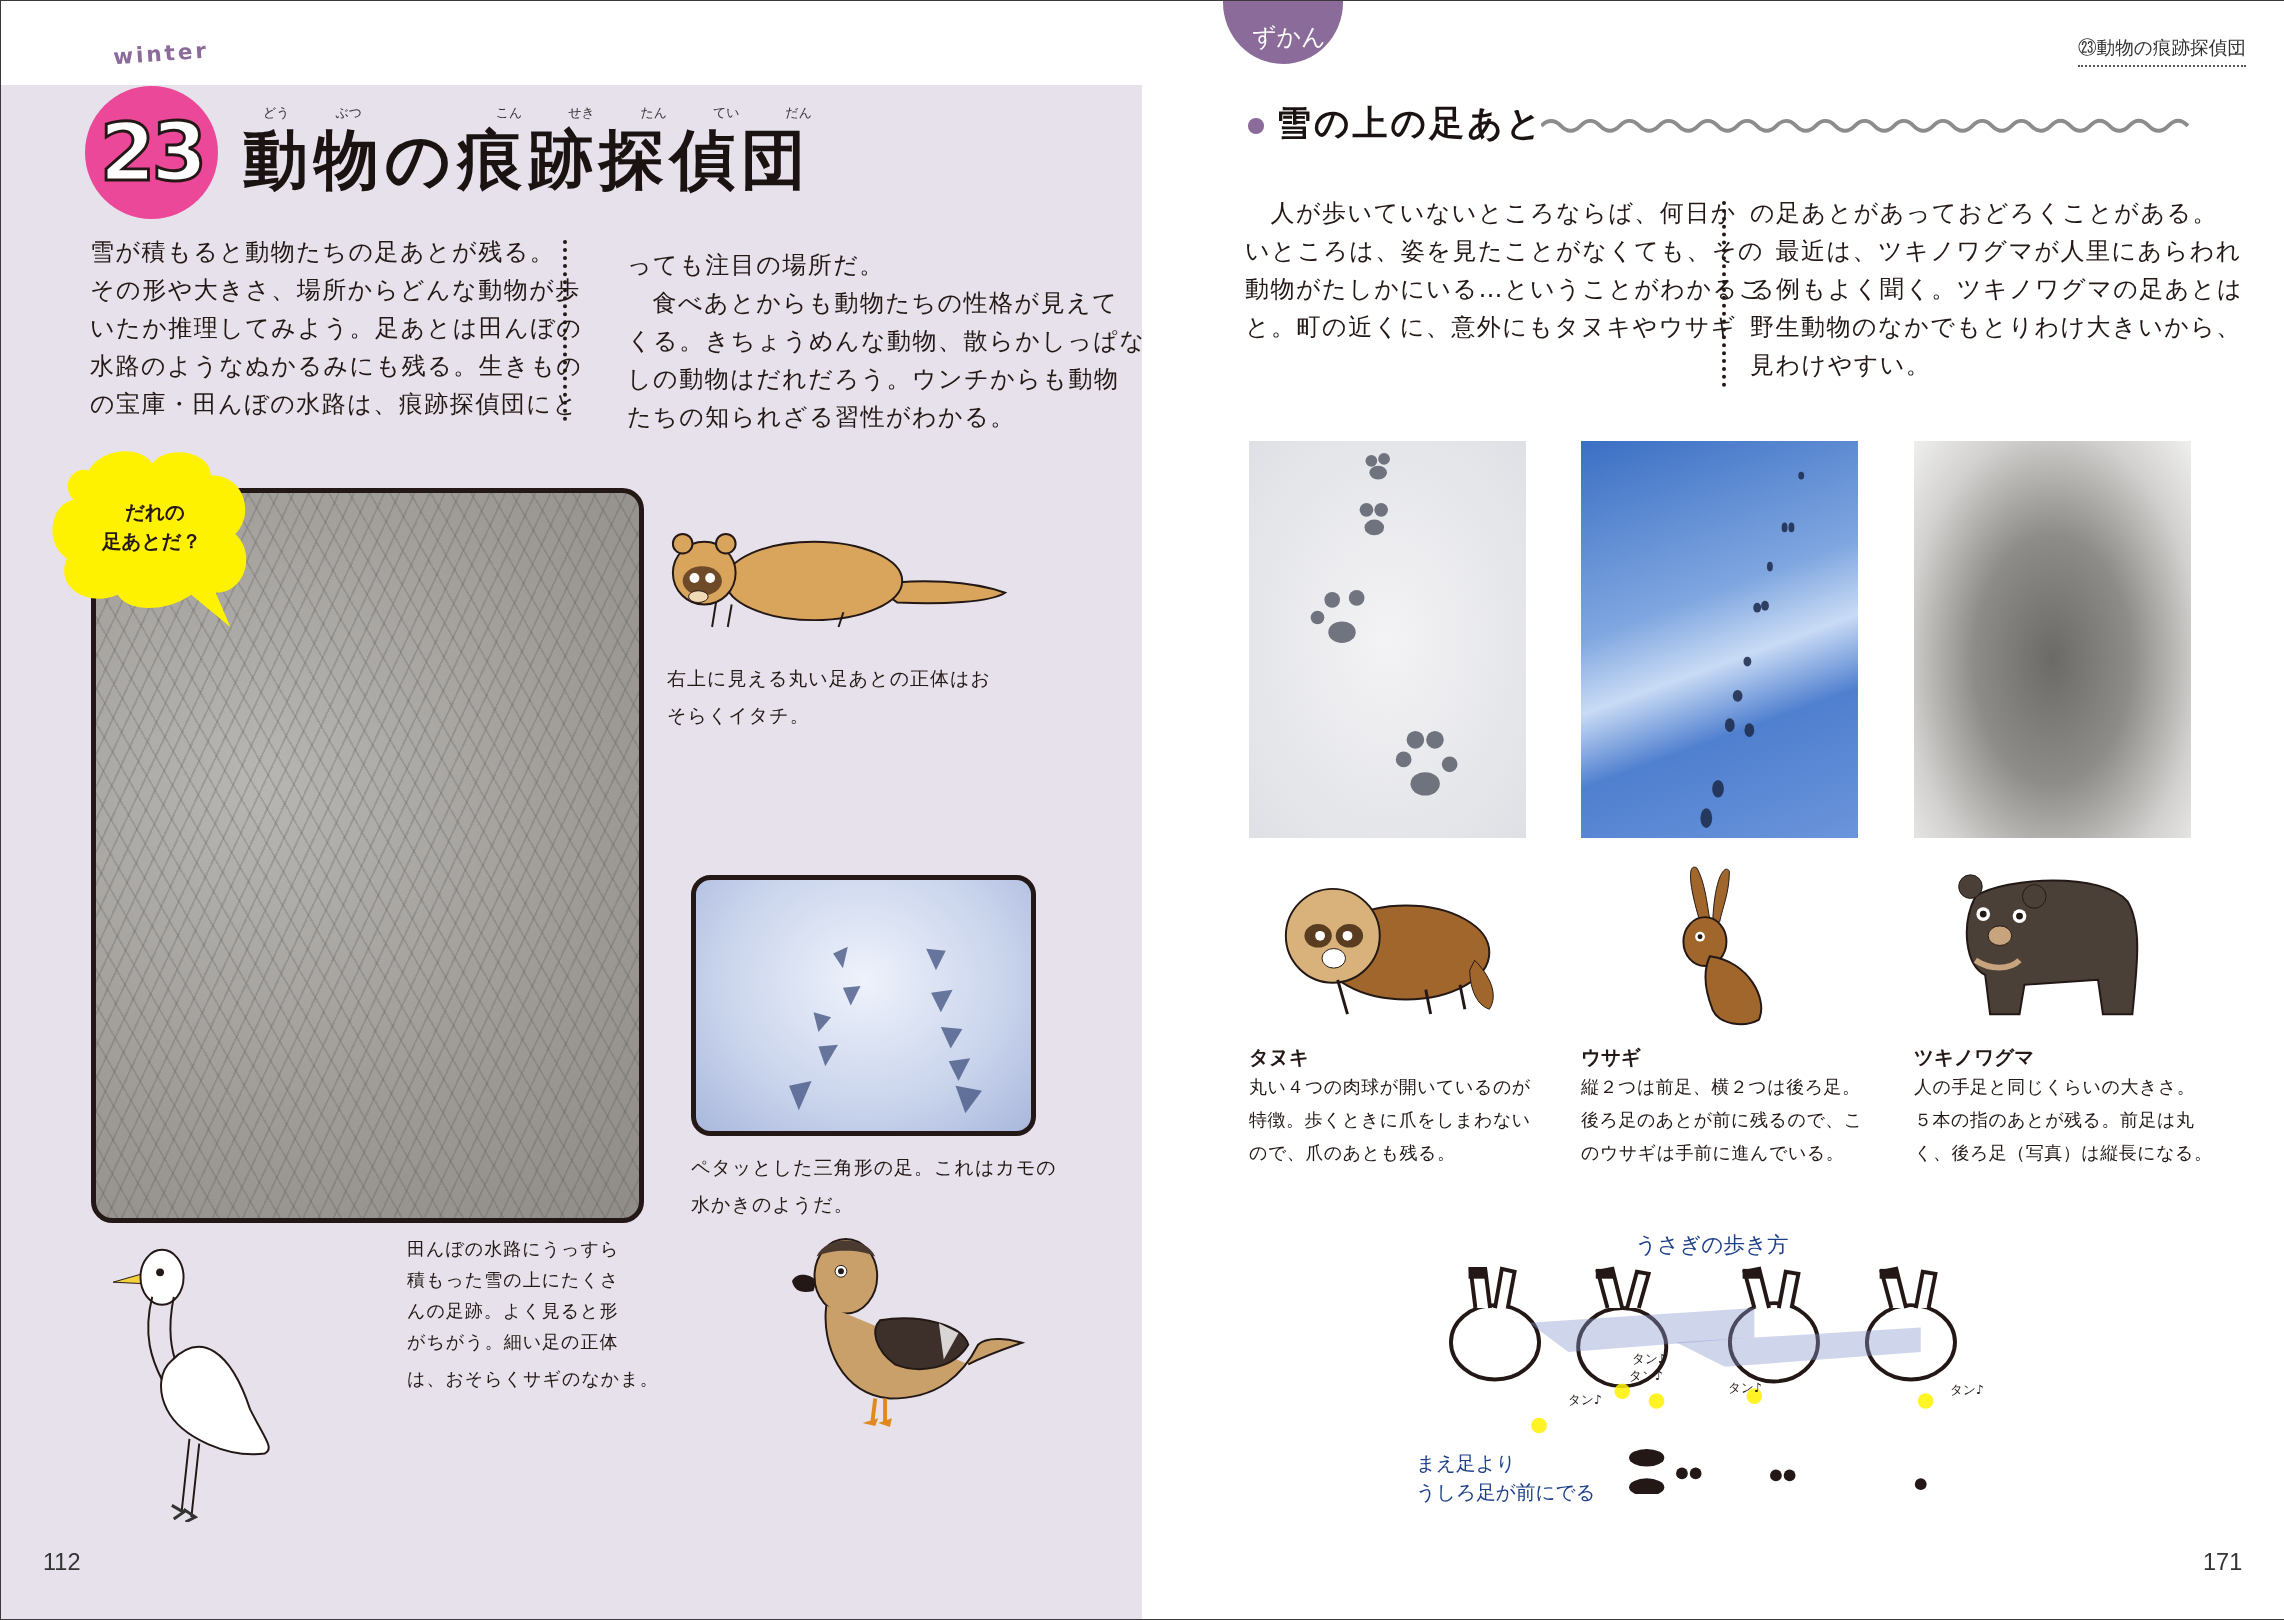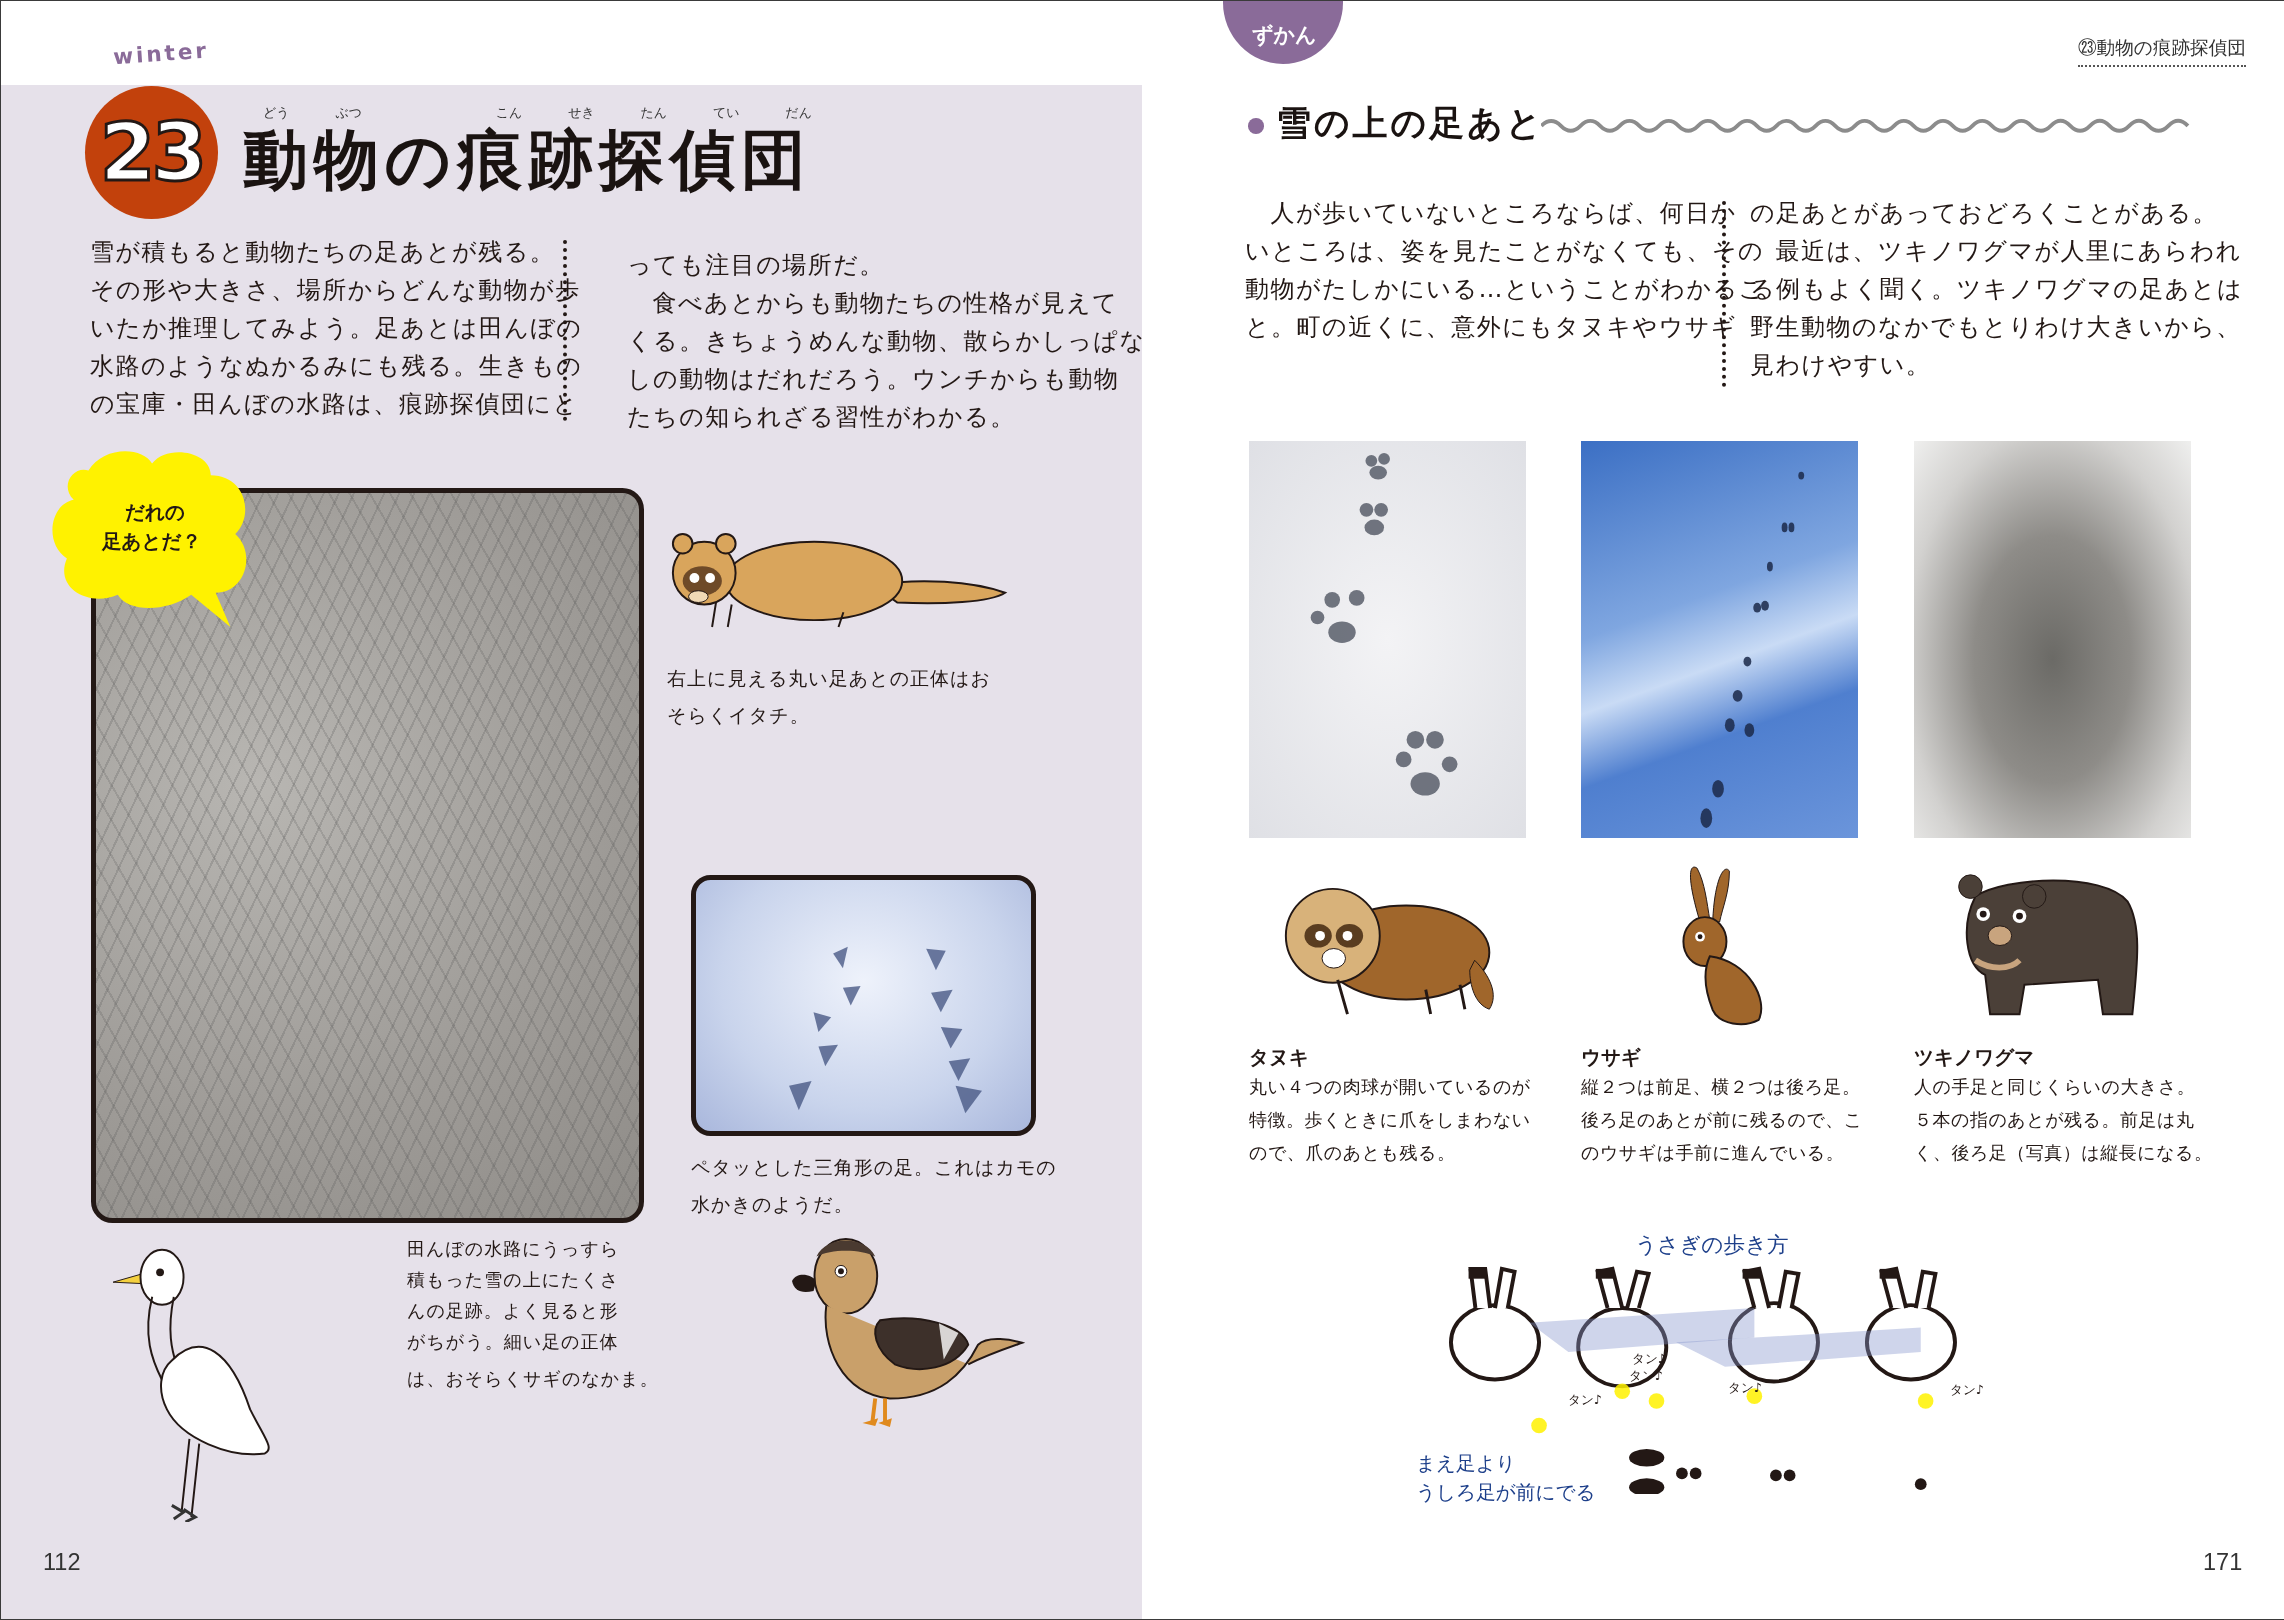--- a/index.html
+++ b/index.html
@@ -4,36 +4,36 @@
 <style>
   html,body{margin:0;padding:0;}
   body{width:2285px;height:1620px;position:relative;overflow:hidden;background:#ffffff;
        font-family:"DejaVu Sans","Liberation Sans",sans-serif;color:#231815;}
   .abs{position:absolute;}
   .frame{position:absolute;left:0;top:0;width:2283px;height:1618px;border:1px solid #3a3a3a;pointer-events:none;}
   
   #left-page{position:absolute;left:0;top:0;width:1142px;height:1620px;background:#ffffff;}
   #left-bg{position:absolute;left:0;top:85px;width:1142px;height:1535px;background:#e6e1ea;}
   #right-page{position:absolute;left:1142px;top:0;width:1143px;height:1620px;background:#ffffff;}
-  .circle23{position:absolute;left:85px;top:86px;width:133px;height:133px;border-radius:50%;background:#c2410c;
+  .circle23{position:absolute;left:85px;top:86px;width:133px;height:133px;border-radius:50%;background:#ec4899;
             display:flex;align-items:center;justify-content:center;}
   .circle23 span{font-family:"DejaVu Sans",sans-serif;font-weight:bold;font-size:80px;color:#fff;
             -webkit-text-stroke:2.9px #231815;letter-spacing:-3.9px;}
   .winter{position:absolute;left:113px;top:41px;font-size:21.6px;font-weight:bold;color:#8a6b99;letter-spacing:2.9px;transform:rotate(-4deg);}
   .title{position:absolute;left:243px;top:116px;font-size:65px;font-weight:bold;letter-spacing:5.9px;color:#1a1311;white-space:nowrap;}
   .ruby-line{position:absolute;font-size:10.8px;color:#333;white-space:nowrap;letter-spacing:1px;}
   .body-col{position:absolute;font-size:24px;line-height:38px;letter-spacing:1.5px;white-space:nowrap;}
   .body-col p{margin:0;}
   .dot-divider{position:absolute;width:0;border-left:4.9px dotted #231815;}
   .photo{position:absolute;overflow:hidden;}
   .caption{position:absolute;font-size:19px;line-height:37px;letter-spacing:1px;white-space:nowrap;}
   .pagenum{position:absolute;font-size:23.5px;color:#333;font-family:"Liberation Sans",sans-serif;}
   
   .tab-zukan{position:absolute;left:1223px;top:-59px;width:120px;height:123px;border-radius:50%;background:#8a6b99;}
-  .tab-zukan span{position:absolute;left:29px;top:80px;color:#fff;font-weight:bold;font-size:21px;}
+  .tab-zukan span{position:absolute;left:29px;top:80px;color:#fff;font-weight:normal;font-size:24px;}
   .running-head{position:absolute;left:2078px;top:35px;font-size:18.6px;color:#333;border-bottom:2px dotted #555;padding-bottom:3.9px;white-space:nowrap;}
   .sec-dot{position:absolute;left:1248px;top:118px;width:15.7px;height:15.7px;border-radius:50%;background:#8a6b99;}
   .sec-title{position:absolute;left:1276px;top:100px;font-size:35px;font-weight:bold;color:#1a1311;letter-spacing:2.9px;white-space:nowrap;}
   .animal-name{position:absolute;font-size:19.6px;font-weight:bold;white-space:nowrap;}
   .animal-cap{position:absolute;font-size:18px;line-height:33px;letter-spacing:0.5px;white-space:nowrap;}
   .diagram-title{position:absolute;left:1635px;top:1230px;font-size:21.6px;color:#1d3f8a;white-space:nowrap;}
   .diagram-note{position:absolute;left:1416px;top:1449px;font-size:19.6px;line-height:29px;color:#1d3f8a;white-space:nowrap;}
 </style>
 </head>
 <body>

